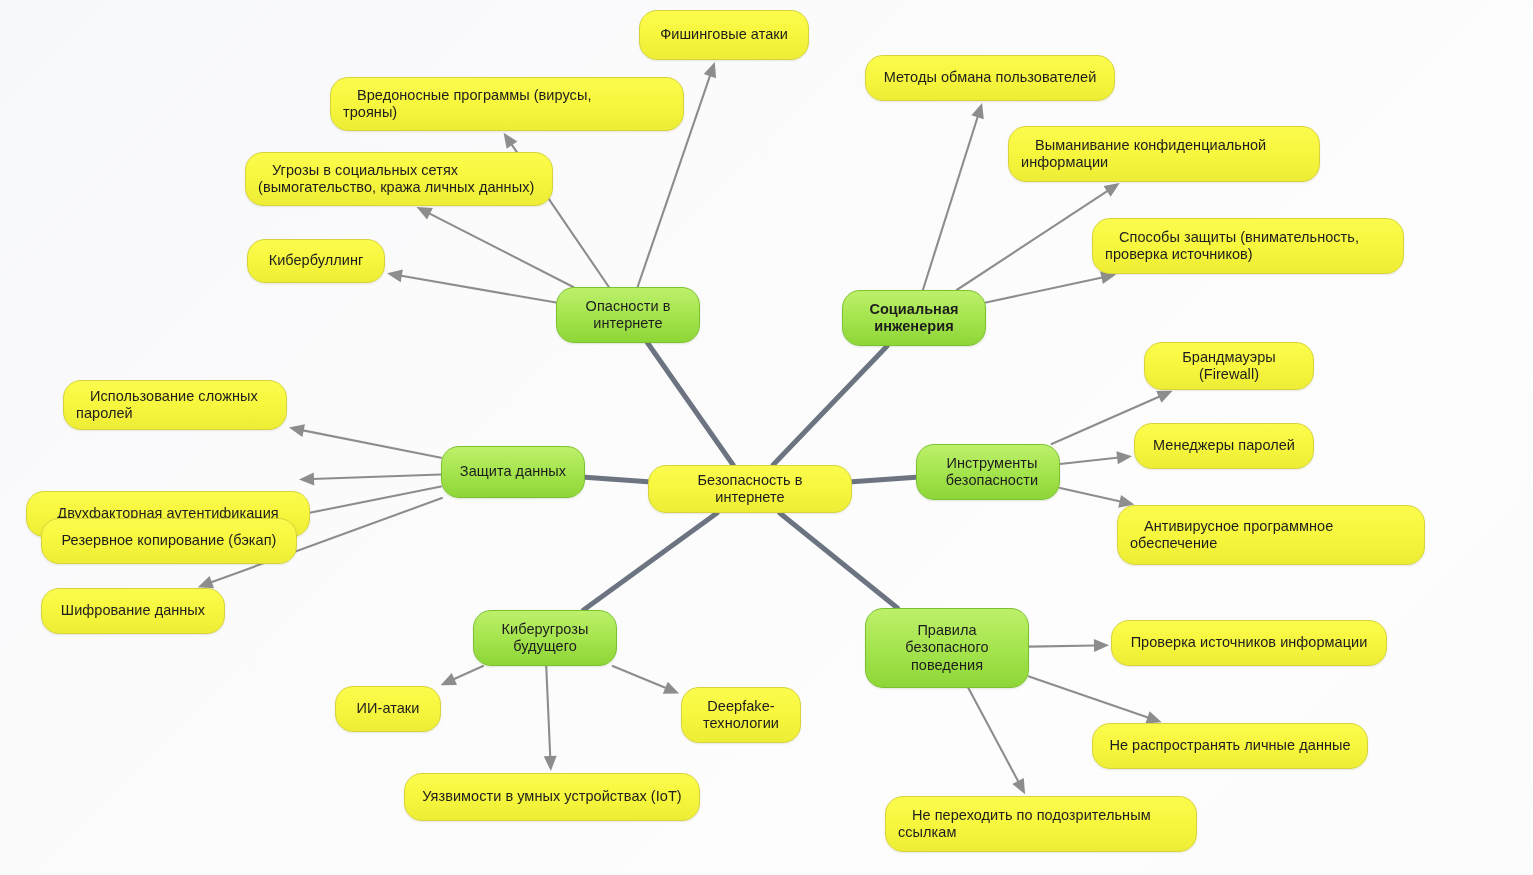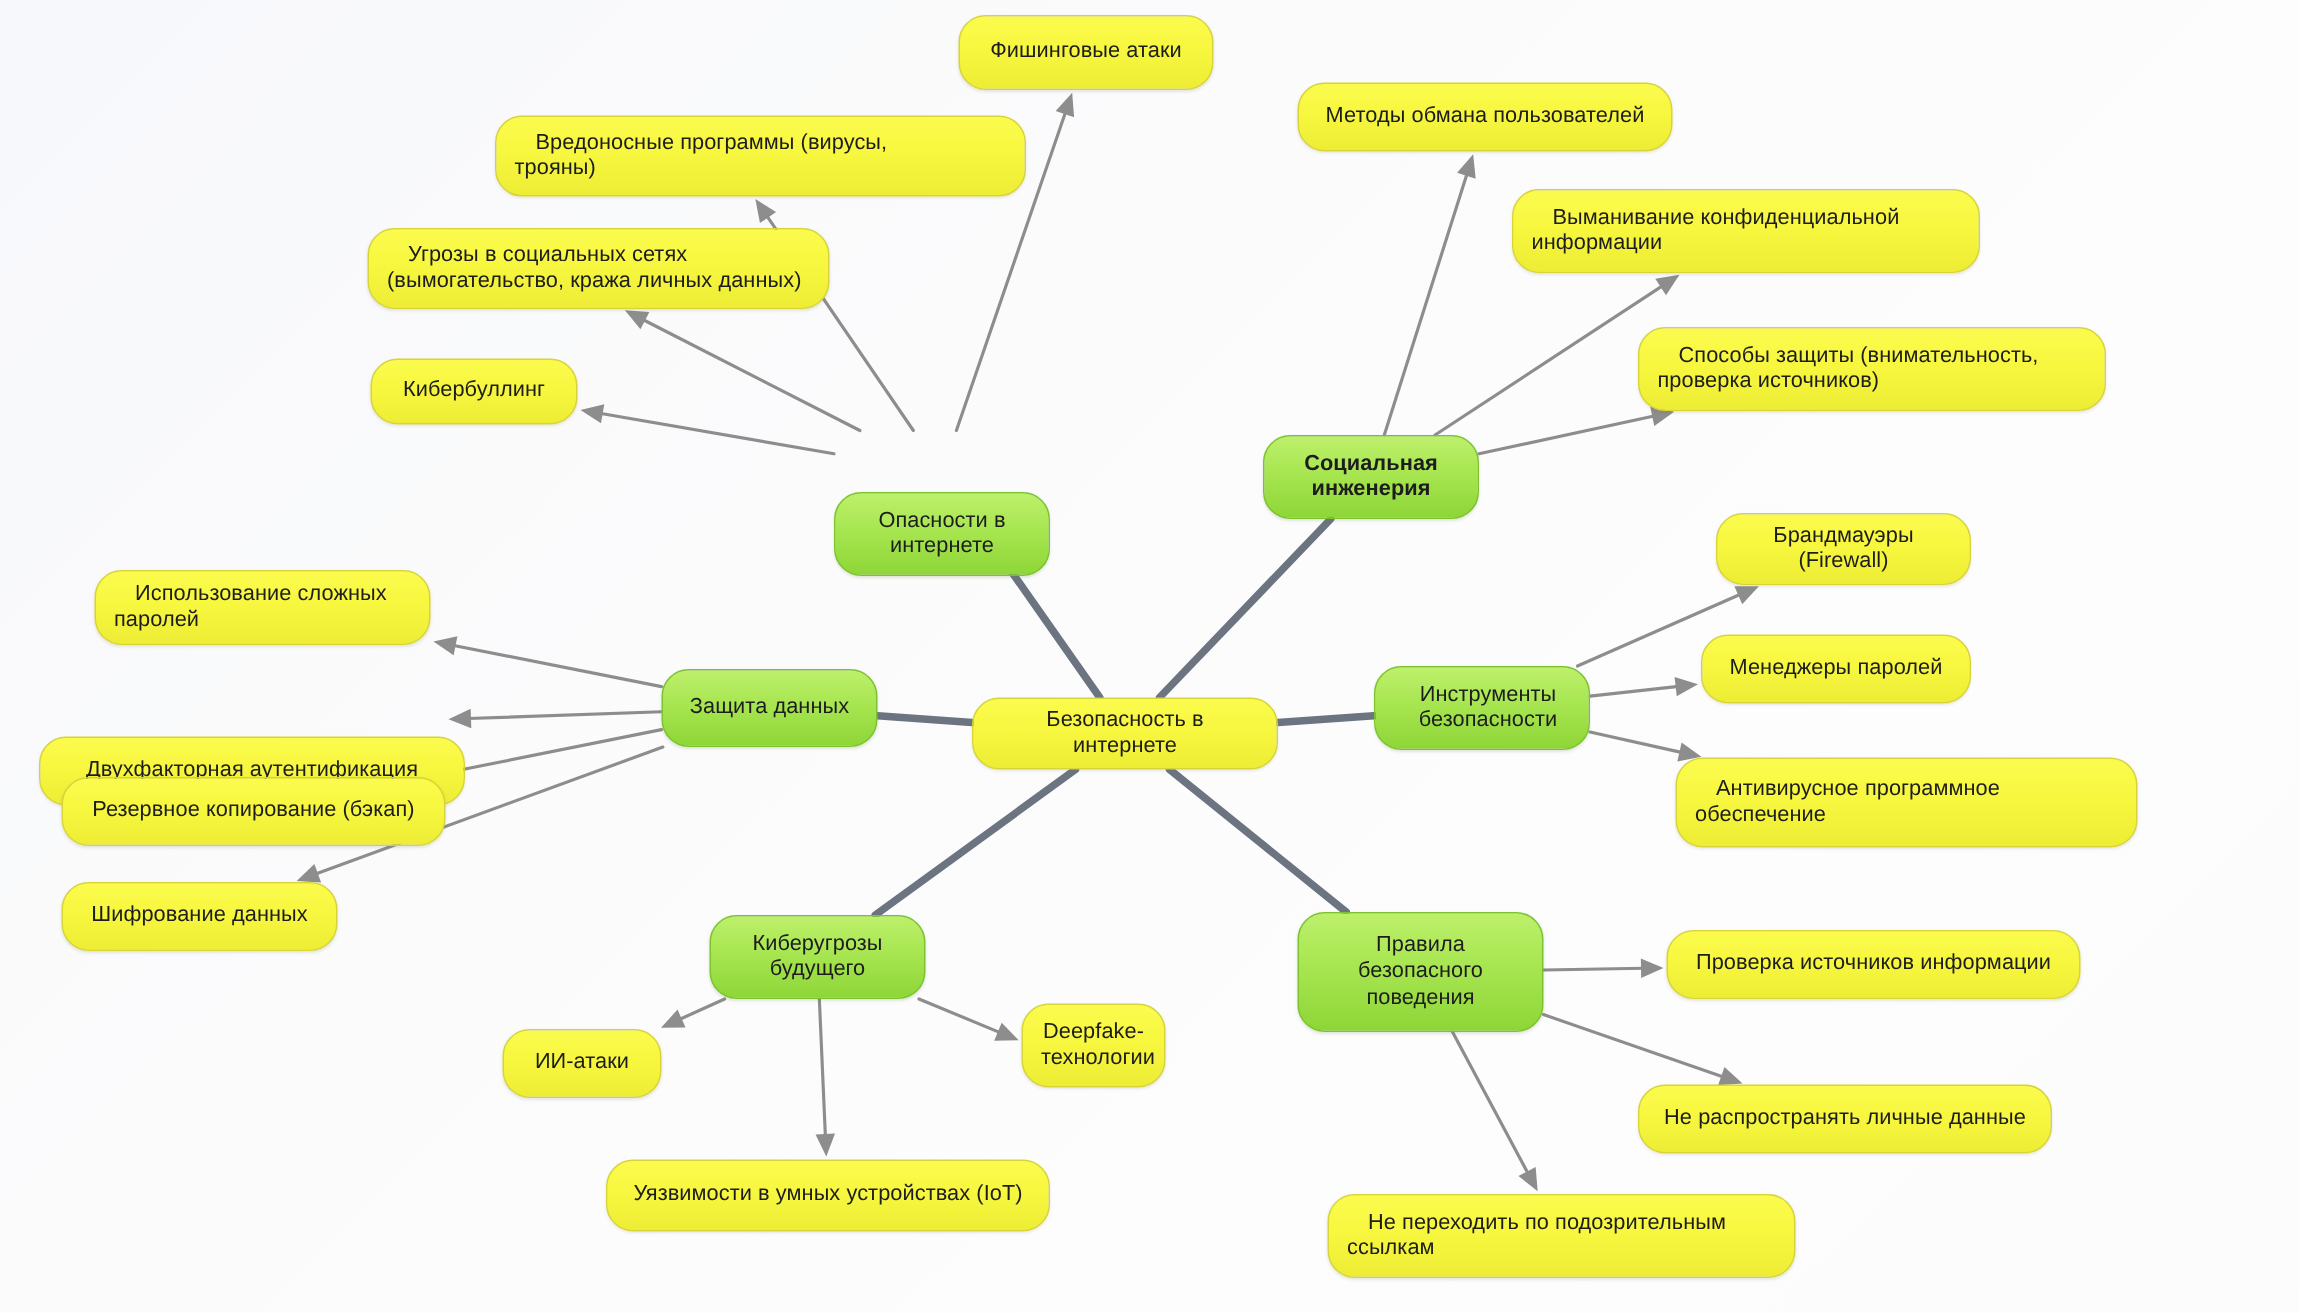--- a/index.html
+++ b/index.html
@@ -100,21 +100,21 @@
       <polygon points="288.96182821092185,427.5900665388514 302.4116696954149,436.8826315260877 304.9394098902565,424.1307481550957" fill="#8d8d8d"></polygon>
       <path d="M441,474.51162790697674 L311.99088176606836,479.01194598490457" stroke="#8d8d8d" stroke-width="2.1" fill="none" stroke-linecap="round"></path>
       <polygon points="298.9987842354758,479.4651586894601 314.2162723538219,485.43826971873074 313.7630596492664,472.4461721881382" fill="#8d8d8d"></polygon>
       <path d="M441,486.4418604651163 L298.3737301544947,515.0500366841276" stroke="#8d8d8d" stroke-width="2.1" fill="none" stroke-linecap="round"></path>
       <polygon points="285.6276084650437,517.6066715578837 301.6129893897499,521.0297690867367 299.05635451599375,508.2836473972857" fill="#8d8d8d"></polygon>
       <path d="M441.9208633093525,498 L209.96483234865107,582.8470744829934" stroke="#8d8d8d" stroke-width="2.1" fill="none" stroke-linecap="round"></path>
       <polygon points="197.75598244264987,587.3129432643991 214.07605134027722,588.2644427003931 209.6101825588715,576.0555927943919" fill="#8d8d8d"></polygon>
     </svg>
   <div id="nodes">
       <div class="node n-yellow align-center" style="left: 648px; top: 465px; width: 204px; height: 48px;"><span class="txt">Безопасность в интернете</span></div>
-      <div class="node n-green align-center" style="left: 556px; top: 287px; width: 144px; height: 56px; margin-top: 41px;"><span class="txt">Опасности в
+      <div class="node n-green align-center" style="left: 556px; top: 287px; width: 144px; height: 56px;"><span class="txt">Опасности в
 интернете</span></div>
       <div class="node n-yellow align-center" style="left: 639px; top: 10px; width: 170px; height: 50px;"><span class="txt">Фишинговые атаки</span></div>
       <div class="node n-yellow align-first-indent" style="left: 330px; top: 77px; width: 354px; height: 54px;"><span class="txt">Вредоносные программы (вирусы,
 трояны)</span></div>
       <div class="node n-yellow align-first-indent" style="left: 208px; top: 152px; width: 308px; height: 54px; margin-left: 37px;"><span class="txt">Угрозы в социальных сетях
 (вымогательство, кража личных данных)</span></div>
       <div class="node n-yellow align-center" style="left: 247px; top: 239px; width: 138px; height: 44px;"><span class="txt">Кибербуллинг</span></div>
       <div class="node n-green align-center" style="left: 842px; top: 290px; width: 144px; height: 56px; font-weight: bold;"><span class="txt">Социальная
 инженерия</span></div>
       <div class="node n-yellow align-center" style="left: 865px; top: 55px; width: 250px; height: 46px;"><span class="txt">Методы обмана пользователей</span></div>
@@ -131,21 +131,21 @@
       <div class="node n-green align-center" style="left: 865px; top: 608px; width: 164px; height: 80px;"><span class="txt">Правила
 безопасного
 поведения</span></div>
       <div class="node n-yellow align-center" style="left: 1111px; top: 620px; width: 276px; height: 46px;"><span class="txt">Проверка источников информации</span></div>
       <div class="node n-yellow align-center" style="left: 1092px; top: 723px; width: 276px; height: 46px;"><span class="txt">Не распространять личные данные</span></div>
       <div class="node n-yellow align-first-indent" style="left: 885px; top: 796px; width: 312px; height: 56px;"><span class="txt">Не переходить по подозрительным
 ссылкам</span></div>
       <div class="node n-green align-center" style="left: 473px; top: 610px; width: 144px; height: 56px;"><span class="txt">Киберугрозы
 будущего</span></div>
       <div class="node n-yellow align-center" style="left: 335px; top: 686px; width: 106px; height: 46px;"><span class="txt">ИИ-атаки</span></div>
-      <div class="node n-yellow align-center" style="left: 681px; top: 669px; width: 96px; height: 56px;"><span class="txt">Deepfake-
+      <div class="node n-yellow align-center" style="left: 681px; top: 687px; width: 120px; height: 56px;"><span class="txt">Deepfake-
 технологии</span></div>
       <div class="node n-yellow align-center" style="left: 404px; top: 773px; width: 296px; height: 48px;"><span class="txt">Уязвимости в умных устройствах (IoT)</span></div>
       <div class="node n-green align-center" style="left: 441px; top: 446px; width: 144px; height: 52px;"><span class="txt">Защита данных</span></div>
       <div class="node n-yellow align-first-indent" style="left: 63px; top: 380px; width: 224px; height: 50px;"><span class="txt">Использование сложных
 паролей</span></div>
       <div class="node n-yellow align-center" style="left: 26px; top: 461px; width: 284px; height: 46px; margin-top: 30px;"><span class="txt">Двухфакторная аутентификация</span></div>
       <div class="node n-yellow align-center" style="left: 41px; top: 518px; width: 256px; height: 46px;"><span class="txt">Резервное копирование (бэкап)</span></div>
       <div class="node n-yellow align-center" style="left: 41px; top: 588px; width: 184px; height: 46px;"><span class="txt">Шифрование данных</span></div>
     </div>
 </div>

